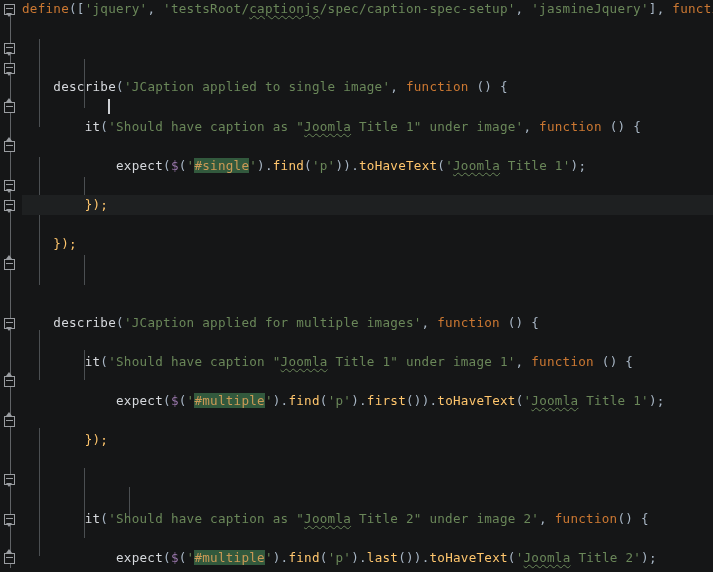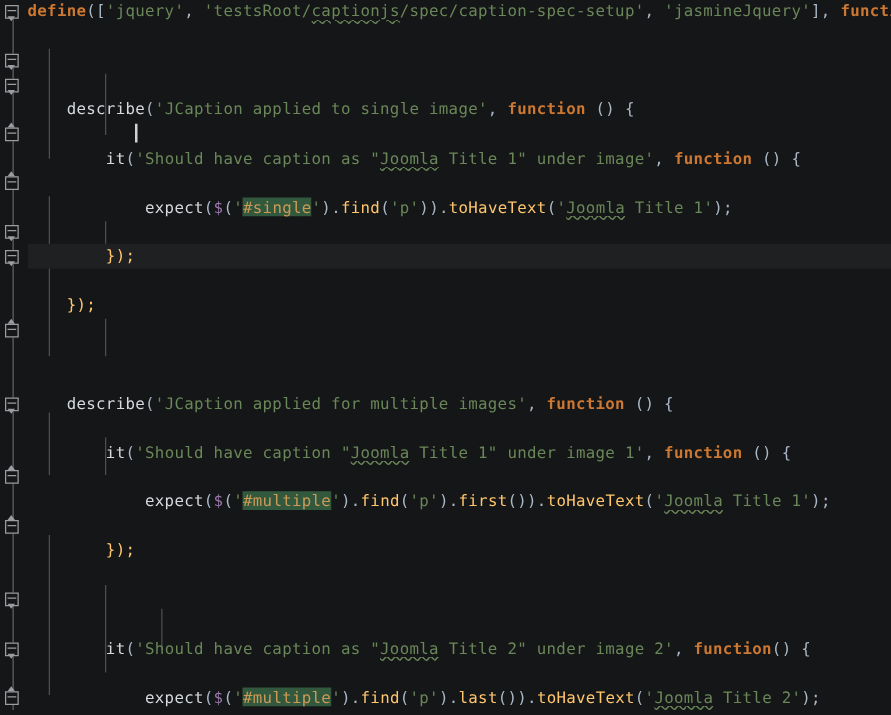--- a/index.html
+++ b/index.html
@@ -105,21 +105,21 @@
   }
 
   
   .guide {
     position: absolute;
     width: 1px;
     background: #4b4f52;
   }
 
   
-  .kw      { color: #cc7832; font-weight: bold; }          
+  .kw      { color: #cc7832; }          
   .fn      { color: #ffc66d; }          
   .white   { color: #d6d9dd; }          
   .str     { color: #6a8759; }          
   .punct   { color: #a9b7c6; }
   .brace-y { color: #ffc66d; }
   .dollar  { color: #9876aa; }
 
   
   .hl {
     background: #32593d;

